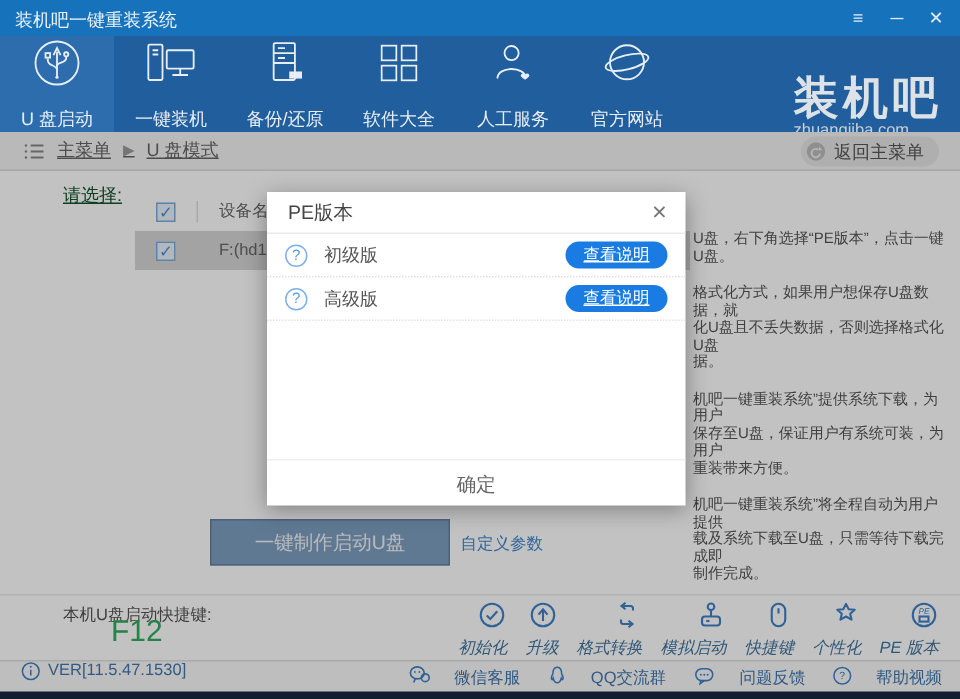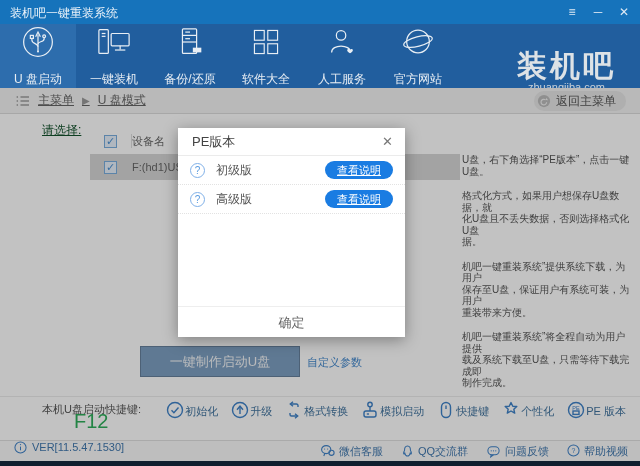--- a/index.html
+++ b/index.html
@@ -12,70 +12,70 @@
   .win-controls { position:absolute; right:8px; top:0; height:24px; display:flex; align-items:center; gap:10px; }
   .win-controls span { width:16px; text-align:center; font-size:12px; color:#dfeaf4; cursor:default; }
 
   
   .nav { position:absolute; top:24px; left:0; width:640px; height:64px; background:#215e9e; display:flex; }
   .nav-item { width:76px; height:64px; display:flex; flex-direction:column; align-items:center; justify-content:space-between; color:#e8eef4; }
   .nav-item.selected { background:#2d6dad; }
   .nav-item .nicon { height:36px; display:flex; align-items:center; justify-content:center; color:#e8eef4; }
   .nav-item .nlabel { font-size:12px; margin-top:1px; white-space:nowrap; }
   .nav svg { stroke:#e8eef4; fill:none; stroke-width:1.3; }
-  .logo { position:absolute; right:24px; top:27px; text-align:center; color:#dde2e6; }
+  .logo { position:absolute; right:12px; top:27px; text-align:left; color:#dde2e6; }
   .logo .logo-text { font-size:30px; font-weight:bold; letter-spacing:3px; line-height:30px; }
   .logo .logo-domain { font-size:11px; color:#c9d1d8; margin-top:0px; }
 
   
   .breadcrumb { position:absolute; top:88px; left:0; width:640px; height:26px; background:#f3f3f3; border-bottom:1px solid #dcdcdc; display:flex; align-items:center; font-size:12px; color:#666;text-decoration:underline; }
   .breadcrumb .bc-icon { margin:0 8px 0 16px; display:flex; }
   .bc-sep { color:#9a9a9a; margin:0 8px; font-size:10px; }
   .back-btn { position:absolute; right:14px; top:3px; height:20px; background:#e6e6e6; border-radius:10px; display:flex; align-items:center; padding:0 10px 0 3px; color:#555; font-size:12px; }
   .back-btn .bicon { width:14px; height:14px; margin-right:5px; display:flex; }
 
   
   .content { position:absolute; top:115px; left:0; width:640px; height:325px; background:#fff; }
   .select-label { position:absolute; left:42px; top:7px; font-size:12px; color:#14532d;text-decoration:underline; }
   .device-table { position:absolute; left:90px; top:13px; width:370px; }
   .dt-row { height:26px; display:flex; align-items:center; font-size:11px; color:#666; background:#fff; }
   .dt-row.selected { background:#d7d7d7; }
   .checkbox { width:13px; height:13px; border:1px solid #7aaede; background:#e8f1fb; margin-left:14px; position:relative; }
   .checkbox::after { content:"✓"; position:absolute; left:1px; top:-1px; font-size:11px; color:#4a90d2; }
-  .dt-name { margin-left:14px; border-left:1px solid #ddd; height:14px; line-height:14px; }
+  .dt-name { margin-left:14px; padding-left:14px; border-left:1px solid #ddd; height:14px; line-height:14px; }
   .dt-row.selected .dt-name { border-left-color:transparent; }
 
   .instructions { position:absolute; left:462px; top:39px; width:172px; font-size:10px; line-height:11.5px; color:#555; }
   .instructions div.pstart { margin-top:13px; }
 
   
   .make-btn { position:absolute; left:140px; top:231px; width:160px; height:31px; background:#7d9fc2; border:1px solid #66809c; color:#f2f4f6; font-size:13px; text-align:center; line-height:29px; }
   .custom-link { position:absolute; left:307px; top:240px; font-size:11px; color:#4488cc; }
 
   
   .footer-sep { position:absolute; left:0; top:281px; width:640px; border-top:1px solid #ececec; }
   .hotkey-label { position:absolute; left:42px; top:287px; font-size:11px; color:#555; }
   .hotkey-value { position:absolute; left:74px; top:295px; font-size:20px; color:#2fae5b; }
   .tools { position:absolute; right:8px; top:285px; display:flex; align-items:flex-start; }
-  .tool { display:flex; flex-direction:row; align-items:flex-start; padding:0 6px; }
+  .tool { display:flex; flex-direction:column; align-items:flex-end; padding:0 6px;font-style:italic; }
   .tool .ticon { height:20px; display:flex; align-items:center; justify-content:center; color:#3f82c8; }
   .tool .tlabel { font-size:11px; color:#42749f; margin-top:4px; white-space:nowrap; }
   .tools svg { stroke:#3f82c8; fill:none; stroke-width:1.4; }
 
   
   .statusbar { position:absolute; top:440px; left:0; width:640px; height:21px; background:#fafafa; border-top:1px solid #e0e0e0; font-size:11px; color:#4178ae; }
   .statusbar svg { stroke:#3f82c8; fill:none; stroke-width:1.1; }
   .version { position:absolute; left:14px; top:0; height:21px; display:flex; gap:5px; }
   .status-links { position:absolute; right:12px; top:0; height:21px; display:flex; align-items:center; gap:18px; }
-  .status-link { display:flex; align-items:center; gap:4px; }
+  .status-link { display:flex; align-items:center; gap:16px; }
   .bottom-strip { position:absolute; top:461px; left:0; width:640px; height:5px; background:#16293e; }
 
   
   .overlay { position:absolute; top:88px; left:0; width:640px; height:378px; background:rgba(0,0,0,0.24); z-index:40; }
-  .dialog { position:absolute; left:178px; top:128px; width:227px; height:209px; background:#fff; z-index:60; box-shadow:0 3px 14px rgba(0,0,0,0.35); display:flex; flex-direction:column; }
+  .dialog { position:absolute; left:178px; top:128px; width:279px; height:209px; background:#fff; z-index:60; box-shadow:0 3px 14px rgba(0,0,0,0.35); display:flex; flex-direction:column; }
   .dlg-header { height:28px; border-bottom:1px solid #ebebeb; display:flex; align-items:center; padding:0 14px; font-size:13px; color:#444; position:relative; }
   .dlg-close { position:absolute; right:12px; top:6px; font-size:13px; color:#777; }
   .dlg-row { height:29px; display:flex; align-items:center; padding:0 12px; border-bottom:1px dotted #e2e2e2; }
   .q-icon { width:15px; height:15px; border:1px solid #7fb0e8; border-radius:50%; color:#5a9be0; font-size:10px; line-height:14px; text-align:center; margin-right:11px; }
   .dlg-label { font-size:12px; color:#555; }
   .view-btn { margin-left:auto; height:18px; line-height:18px; padding:0 12px; background:#1a7ce2; border-radius:9px; color:#fff; font-size:11px;text-decoration:underline; }
   .dlg-spacer { flex:1; }
   .dlg-footer { height:31px; border-top:1px solid #eee; text-align:center; line-height:31px; font-size:13px; color:#666; }
 </style>
 </head>

